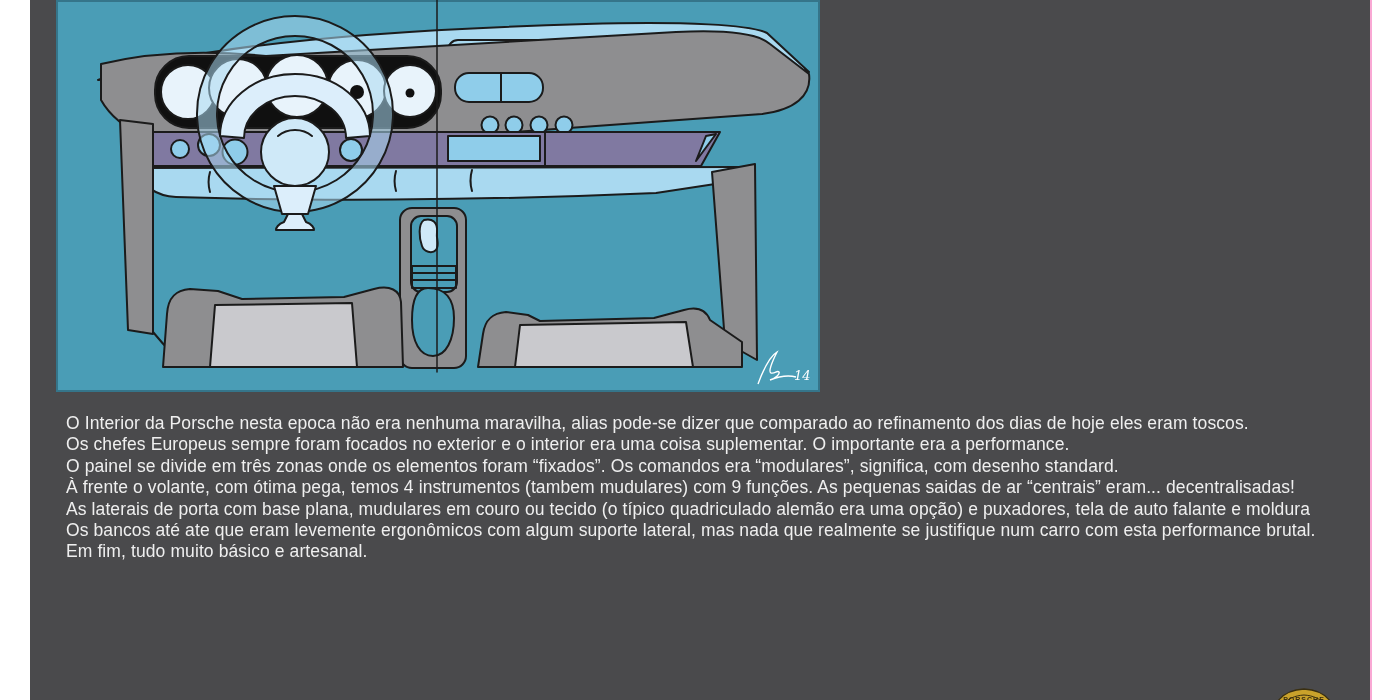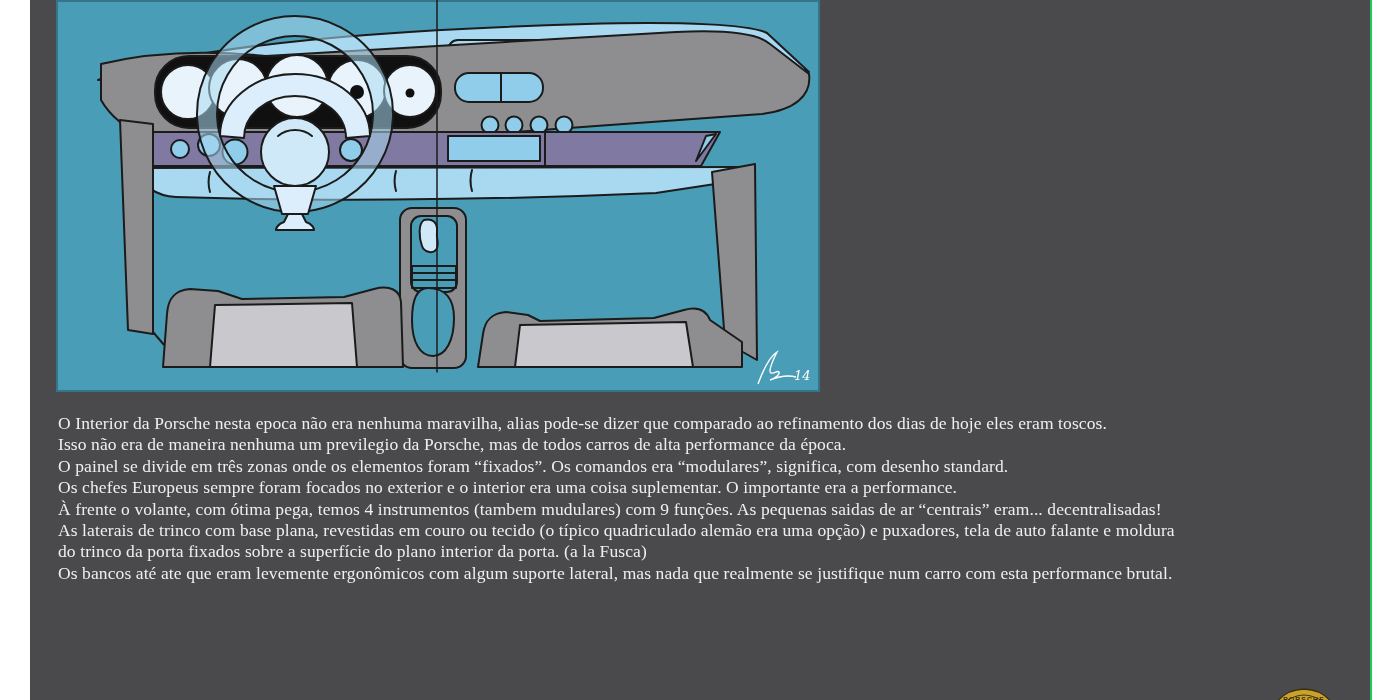--- a/index.html
+++ b/index.html
@@ -4,30 +4,30 @@
 <style>
   html,body{margin:0;padding:0;}
   body{
     width:1400px;height:700px;overflow:hidden;position:relative;
     background:var(--page-bg,#ffffff);
     font-family:"Liberation Sans","DejaVu Sans",sans-serif;
   }
   .content-panel{
     position:absolute;left:30px;top:0;width:1340px;height:700px;
     background:var(--panel-bg,#4a4a4c);
-    border-right:2px solid #22c55e;
+    border-right:2px solid #f9a8d4;
   }
   .illustration-wrap{
     position:absolute;left:26px;top:0;width:764px;height:392px;
   }
   .article-text{
-    position:absolute;left:28px;top:413px;
+    position:absolute;left:36px;top:413px;
     color:var(--text-color,#efefef);
     font-size:17.5px;line-height:21.4px;
-    letter-spacing:0.1px;white-space:nowrap;font-family:Liberation Serif, serif;
+    letter-spacing:0.1px;white-space:nowrap;
   }
   .text-line{min-height:21.4px;}
   .crest{
     position:absolute;left:1268px;top:686px;width:72px;height:44px;
   }
   svg text.sig{font-family:"DejaVu Serif",serif;font-style:italic;}
 </style>
 </head>
 <body>
 
@@ -108,27 +108,26 @@
 
       <g stroke="#ffffff" stroke-width="1.4" fill="none">
         <path d="M 702,384 C 708,368 714,356 721,352 C 716,362 712,372 715,373 C 719,374 721,370 723,372 C 724,374 720,378 714,380 C 724,376 732,375 740,377"></path>
         <text class="sig" x="738" y="380" fill="#ffffff" stroke="none" font-size="13">14</text>
       </g>
     </svg>
   </div>
 
   <div class="article-text">
     <div class="text-line">O Interior da Porsche nesta epoca não era nenhuma maravilha, alias pode-se dizer que comparado ao refinamento dos dias de hoje eles eram toscos.</div>
-    <div class="text-line">Isso não era de maneira nenhuma um previlegio da Porsche, mas de todos carros de alta performance da época.</div>
+    <div class="text-line">Os chefes Europeus sempre foram focados no exterior e o interior era uma coisa suplementar. O importante era a performance.</div>
     <div class="text-line">O painel se divide em três zonas onde os elementos foram “fixados”. Os comandos era “modulares”, significa, com desenho standard.</div>
-    <div class="text-line">Os chefes Europeus sempre foram focados no exterior e o interior era uma coisa suplementar. O importante era a performance.</div>
     <div class="text-line">À frente o volante, com ótima pega, temos 4 instrumentos (tambem mudulares) com 9 funções. As pequenas saidas de ar “centrais” eram... decentralisadas!</div>
-    <div class="text-line">As laterais de trinco com base plana, revestidas em couro ou tecido (o típico quadriculado alemão era uma opção) e puxadores, tela de auto falante e moldura</div>
-    <div class="text-line">do trinco da porta fixados sobre a superfície do plano interior da porta. (a la Fusca)</div>
+    <div class="text-line">As laterais de porta com base plana, mudulares em couro ou tecido (o típico quadriculado alemão era uma opção) e puxadores, tela de auto falante e moldura</div>
     <div class="text-line">Os bancos até ate que eram levemente ergonômicos com algum suporte lateral, mas nada que realmente se justifique num carro com esta performance brutal.</div>
+    <div class="text-line">Em fim, tudo muito básico e artesanal.</div>
   </div>
 
 </div>
 
 <div class="crest">
   <svg width="72" height="44" viewBox="0 0 72 44">
     <path d="M 2,44 C 2,18 14,4 36,3 C 58,4 70,18 70,44 Z" fill="#c9a22b" stroke="#3a2f10" stroke-width="1.5"></path>
     <path d="M 7,44 C 7,22 18,10 36,9 C 54,10 65,22 65,44" fill="none" stroke="#3a2f10" stroke-width="1"></path>
     <text x="36" y="16" text-anchor="middle" font-size="7" font-weight="bold" letter-spacing="1" fill="#3a2f10">PORSCHE</text>
   </svg>

